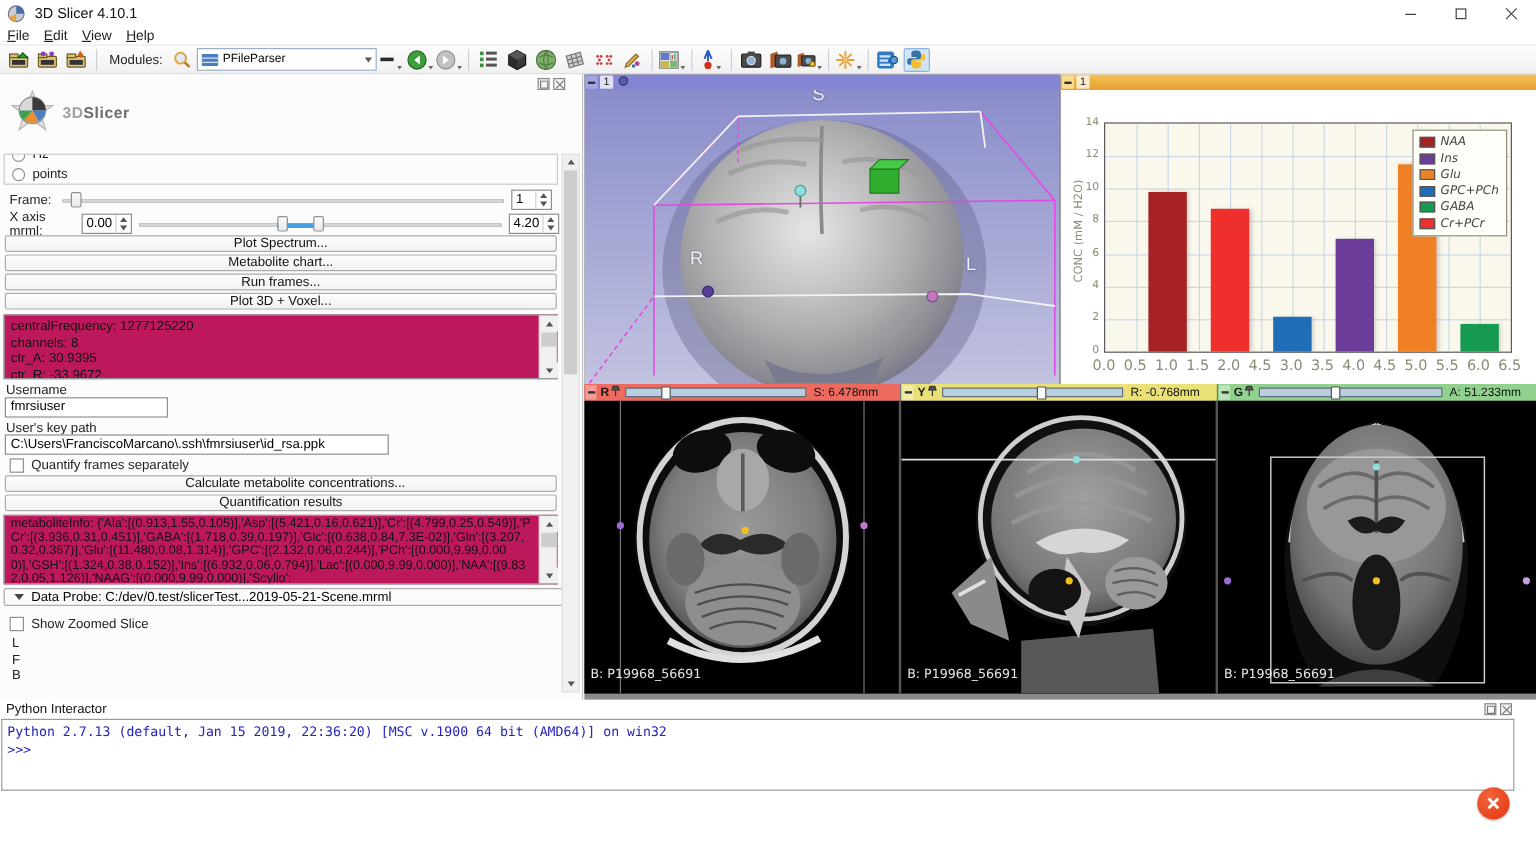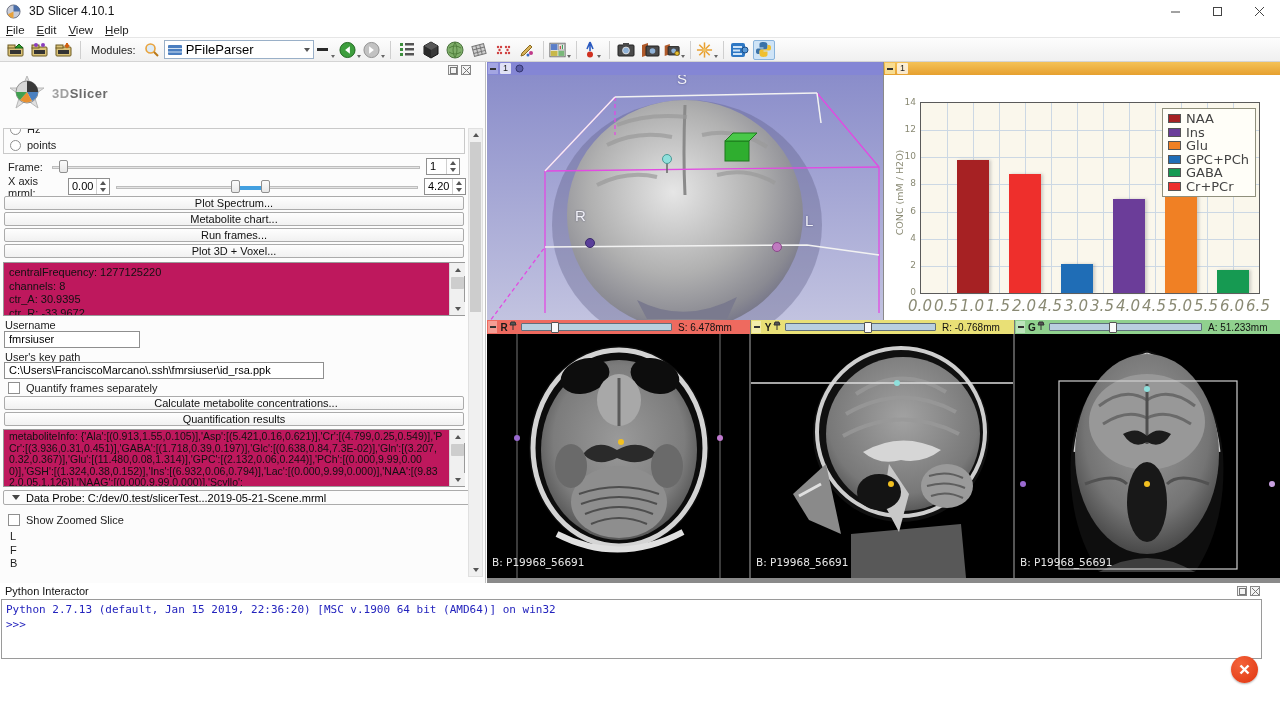--- a/index.html
+++ b/index.html
@@ -20,21 +20,21 @@
   .menu-item { padding:0 6px; font-size:11.5px; color:#222; }
   .menu-item::first-letter { text-decoration:underline; }
 
   
   .toolbar { position:absolute; left:0; top:37px; width:1280px; height:25px;
              background:linear-gradient(#fdfdfd,#f0f0f0); border-top:1px solid #e6e6e6; border-bottom:1px solid #d4d4d4;
              display:flex; align-items:center; padding:0 4px; }
   .tb-sep { width:1px; height:18px; background:#cfcfcf; margin:0 4px; }
   .tb-ic { width:22px; height:20px; display:flex; align-items:center; justify-content:center; margin:0 1px; }
   .tb-lbl { font-size:11px; margin:0 4px 0 6px; color:#222; }
-  .mod-select { width:150px; height:19px; border:1px solid #9ab0c8; background:#fff; display:flex; align-items:center; font-size:13px; padding:0 3px; }
+  .mod-select { width:150px; height:19px; border:1px solid #9ab0c8; background:#fff; display:flex; align-items:center; font-size:10px; padding:0 3px; }
   .mod-select .mtext { flex:1; margin-left:4px; }
   .caret-down { width:0; height:0; border-left:3px solid transparent; border-right:3px solid transparent; border-top:4px solid #555; }
   .mini-caret { width:0;height:0;border-left:2.5px solid transparent;border-right:2.5px solid transparent;border-top:3px solid #666; margin-left:1px; align-self:flex-end; margin-bottom:2px;}
   .tb-active { background:#cfe4f7; border:1px solid #8ab4dc; border-radius:2px; }
 
   
   .left-panel { position:absolute; left:0; top:62px; width:486px; height:521px; background:#fcfcfc; border-right:1px solid #c0c0c0; }
   .dock-icons { position:absolute; top:3px; right:14px; display:flex; gap:3px; }
   .logo { position:absolute; left:8px; top:12px; display:flex; align-items:center; }
   .logo-text { margin-left:6px; font-size:13px; letter-spacing:.5px; }
@@ -97,28 +97,28 @@
 
   .chartview { position:absolute; left:397px; top:0; width:396px; height:258px; background:#fff; overflow:hidden; }
   .cv-header { position:absolute; left:0; top:0; width:396px; height:13px; background:linear-gradient(#f4c257,#e6a02f); display:flex; align-items:center; }
   .cv-header .vh-tab { background:#f8dc90; }
   .chart-title { position:absolute; left:30px; top:18px; width:350px; text-align:center; font-family:"DejaVu Sans",sans-serif; font-size:14px; color:#8c8c78; }
   .plot-wrap { position:absolute; left:0; top:13px; width:396px; height:245px; }
   #plot { position:absolute; left:36px; top:27px; width:340px; height:192px; background:#faf7ec; border:1px solid #5a5a5a; }
   .gline-v { position:absolute; top:0; bottom:0; width:1px; background:#ccd8e4; }
   .gline-h { position:absolute; left:0; right:0; height:1px; background:#ccd8e4; }
   .bar { position:absolute; bottom:0; box-shadow:2px 0 3px rgba(120,120,120,.35); }
-  .xtick { position:absolute; top:222px; font-family:"DejaVu Sans",sans-serif; font-size:15px; color:#8a8a74; transform:translateX(-50%);font-style:italic; }
+  .xtick { position:absolute; top:222px; font-family:"DejaVu Sans",sans-serif; font-size:12px; color:#8a8a74; transform:translateX(-50%); }
   .ytick { position:absolute; width:26px; text-align:right; font-family:"DejaVu Sans",sans-serif; font-size:9px; color:#8a8a74; transform:translateY(-50%); }
   .xlabel { position:absolute; left:36px; top:236px; width:340px; text-align:center; font-family:"DejaVu Sans",sans-serif; font-size:10px; color:#8a8a74; letter-spacing:.5px;}
   .ylabel { position:absolute; left:-30px; top:112px; width:90px; text-align:center; transform:rotate(-90deg); font-family:"DejaVu Sans",sans-serif; font-size:9.5px; color:#8a8a74; }
   #legend { position:absolute; top:5px; right:3px; background:#fffef8; border:1px solid #8f8f7c; padding:3px 6px 3px 5px; }
   .leg-row { display:flex; align-items:center; height:13.5px; }
   .leg-sw { width:13px; height:9px; border:1px solid #555; margin-right:5px; flex:none; }
-  .leg-lb { font-family:"DejaVu Sans",sans-serif; font-size:13px; color:#444; }
+  .leg-lb { font-family:"DejaVu Sans",sans-serif; font-size:10px; color:#444;font-style:italic; }
 
   
   .sctrl-row { position:absolute; left:0; top:258px; width:793px; height:14px; display:flex; }
   .sctrl { position:relative; height:14px; display:flex; align-items:center; font-size:10px; border-right:1px solid #777; }
   .sctrl .tab { width:9px; height:12px; margin:1px 2px 1px 1px; display:flex; align-items:center; justify-content:center; flex:none;}
   .sctrl .letter { font-size:10px; font-weight:bold; color:#1a1a1a; width:10px; text-align:center; flex:none;}
   .sctrl .sgroove { position:relative; flex:1; height:8px; margin:0 6px 0 4px; background:#b9cfdf; border:1px solid #5f6f7c; border-radius:1px; }
   .sctrl .shandle { position:absolute; top:-2px; width:8px; height:11px; background:#fafafa; border:1px solid #555; border-radius:1px; }
   .sctrl .sval { width:72px; font-size:10px; color:#111; flex:none; }
 

